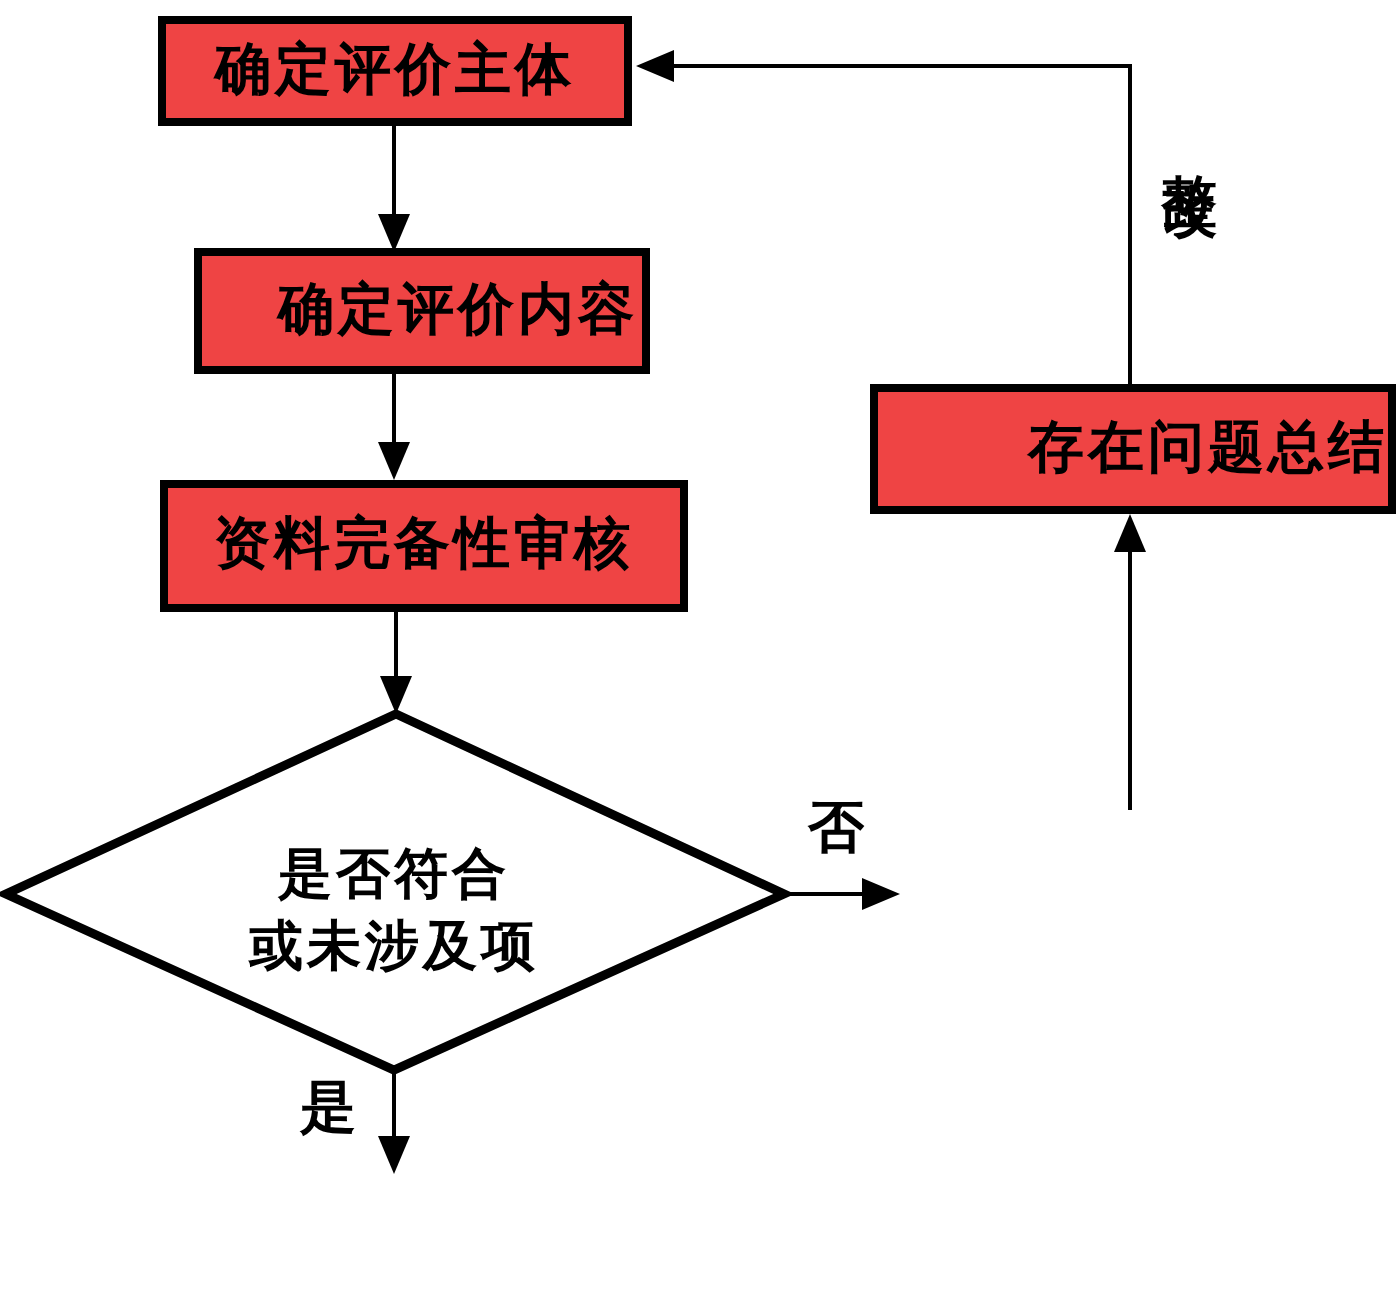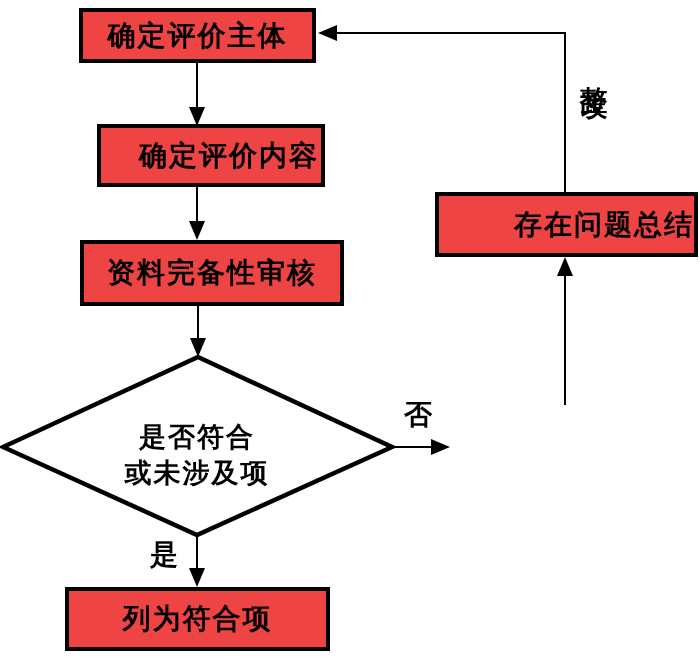--- a/index.html
+++ b/index.html
@@ -137,21 +137,18 @@
   <div class="decision-text">
     <span>是否符合</span>
     <span>或未涉及项</span>
   </div>
 
 
   <div class="node node-problem-summary">
     <span>存在问题总结</span>
   </div>
 
-  <div class="node node-conforming">
-    <span>列为符合项</span>
-  </div>
 
   <div class="edge-label label-no">否</div>
   <div class="edge-label label-yes">是</div>
   <div class="edge-label label-rectify">整改</div>
 
 </div>
 
 </body></html>

